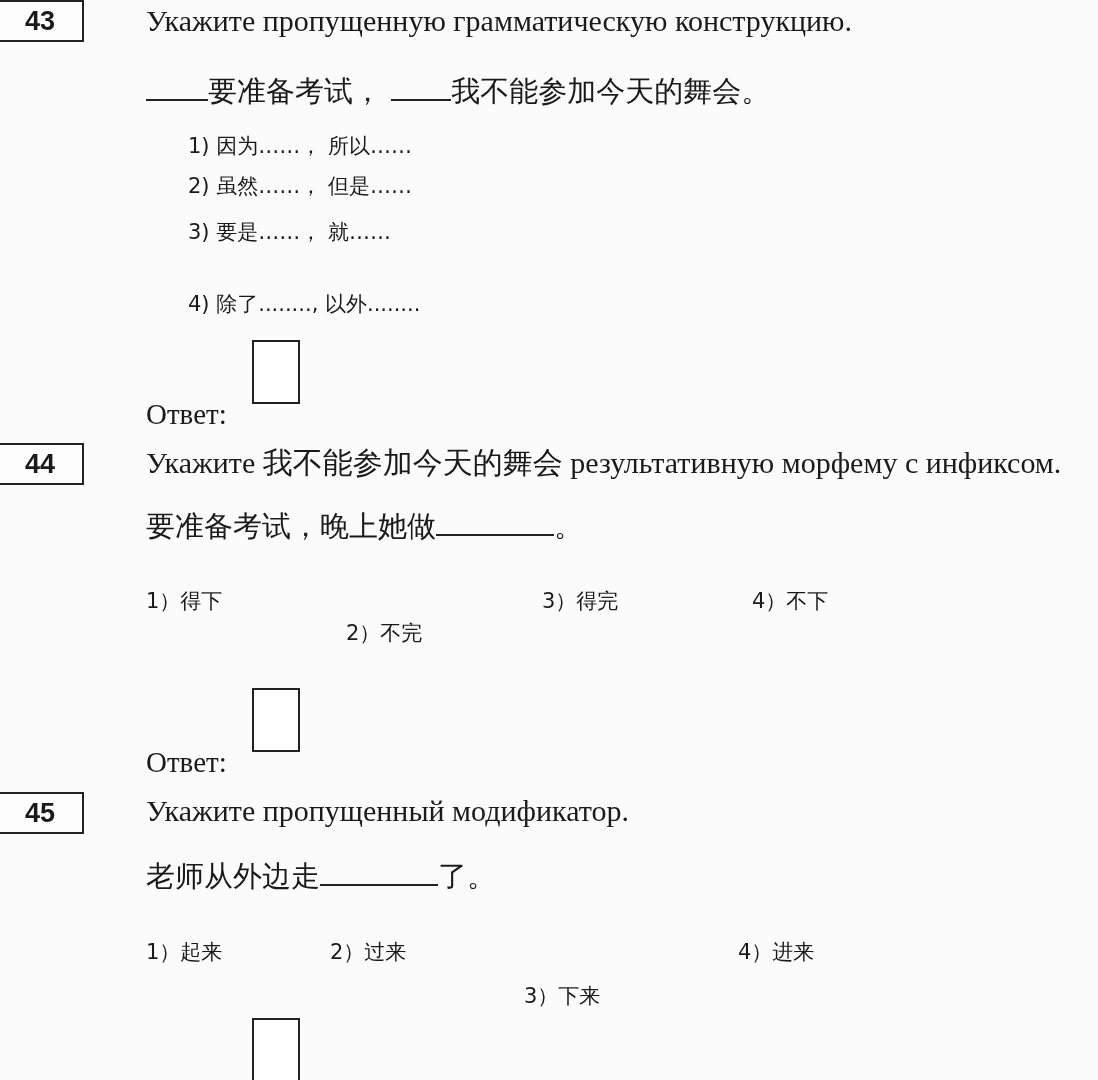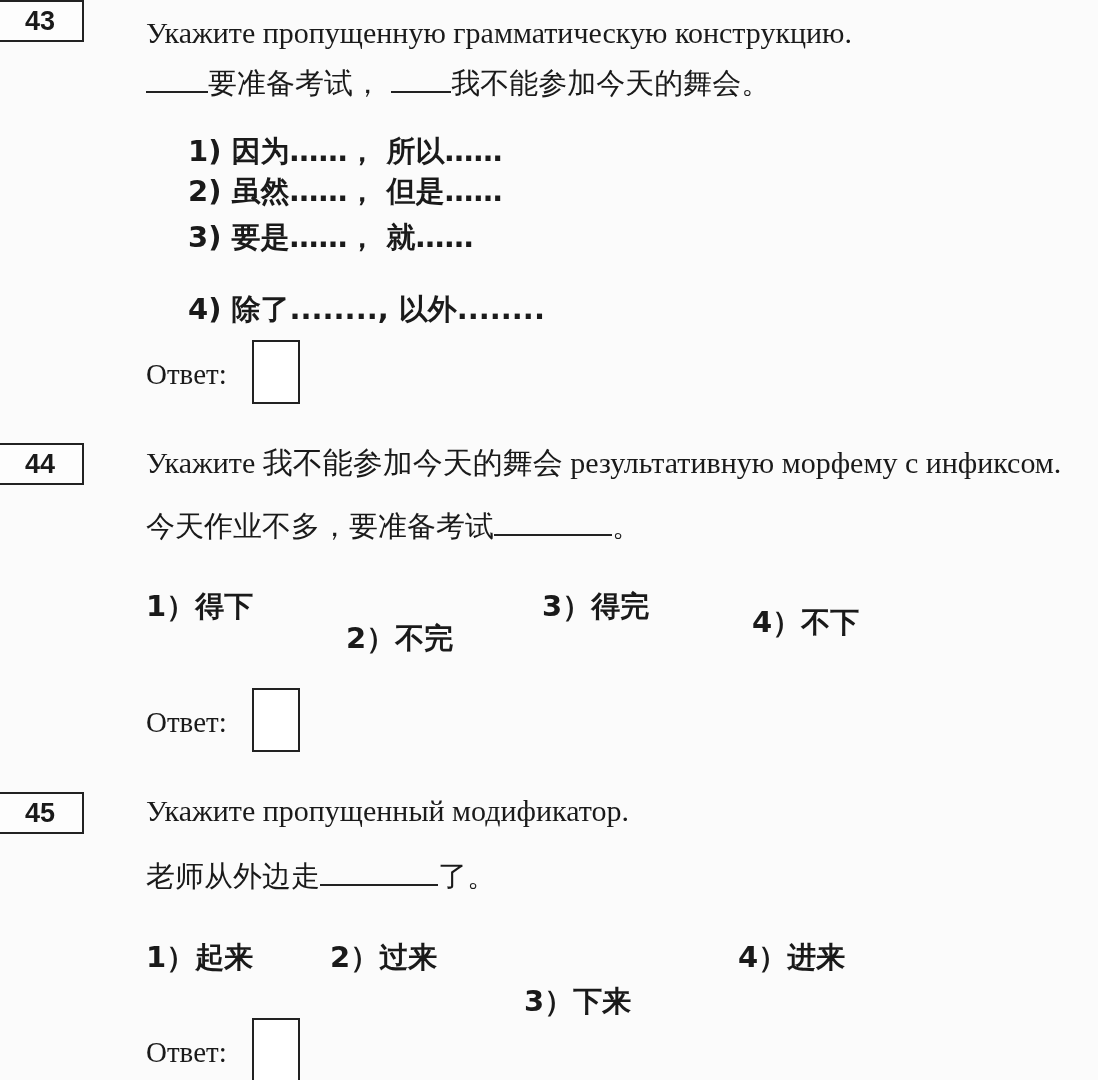--- a/index.html
+++ b/index.html
@@ -12,49 +12,49 @@
     .qnum {
       position: absolute; left: -2px; width: 86px; height: 42px;
       border: 2px solid #222; border-left: none; box-sizing: border-box;
       display: flex; align-items: center; justify-content: center;
       font-family: "Liberation Sans", "DejaVu Sans", sans-serif;
       font-weight: bold; font-size: 27px; color: #1a1a1a; background: #fdfdfd;
     }
     .line { position: absolute; left: 146px; font-size: 30px; white-space: nowrap; }
     .cn { font-family: "DejaVu Sans", "Liberation Sans", sans-serif; font-size: 29px; }
     .blank { display: inline-block; border-bottom: 2px solid #222; height: 24px; vertical-align: baseline; }
-    .opt { position: absolute; font-size: 29px; white-space: nowrap; font-weight: bold; }
-    .ans-label { position: absolute; left: 146px; font-size: 29px; }
+    .opt { position: absolute; font-size: 21px; white-space: nowrap; }
+    .ans-label { position: absolute; left: 146px; font-size: 29px; margin-top: 40px; }
     .ans-box { position: absolute; width: 48px; height: 64px; border: 2px solid #222; box-sizing: border-box; background: #fff; }
   </style>
 </head>
 <body>
 
 <div class="qnum" style="top:0px;">43</div>
-<div class="line" style="top:16px;">Укажите пропущенную грамматическую конструкцию.</div>
-<div class="line cn" style="top:64px;text-align:right;">
+<div class="line" style="top:4px;">Укажите пропущенную грамматическую конструкцию.</div>
+<div class="line cn" style="top:72px;text-align:right;">
   <span class="blank" style="width:62px;"></span><span>要准备考试，</span>
   <span class="blank" style="width:60px;"></span><span>我不能参加今天的舞会。</span>
 </div>
 <div class="opt cn" style="left:188px; top:132px;">1) 因为……， 所以……</div>
 <div class="opt cn" style="left:188px; top:172px;">2) 虽然……， 但是……</div>
 <div class="opt cn" style="left:188px; top:218px;text-align:center;">3) 要是……， 就……</div>
 <div class="opt cn" style="left:188px; top:262px;margin-top:28px;">4) 除了........, 以外........</div>
 <div class="ans-label" style="top:358px;">Ответ:</div>
 <div class="ans-box" style="left:252px; top:340px;"></div>
 
 <div class="qnum" style="top:443px;">44</div>
 <div class="line" style="top:443px;">Укажите 我不能参加今天的舞会 результативную морфему с инфиксом.</div>
 <div class="line cn" style="top:507px;">
-  <span>今天作业不多，要准备考试</span><span class="blank" style="width:118px;"></span><span>。</span>
+  <span>要准备考试，晚上她做</span><span class="blank" style="width:118px;"></span><span>。</span>
 </div>
 <div class="opt cn" style="left:146px; top:587px;">1）得下</div>
 <div class="opt cn" style="left:346px; top:587px;margin-top:32px;">2）不完</div>
 <div class="opt cn" style="left:542px; top:587px;text-align:right;">3）得完</div>
-<div class="opt cn" style="left:752px; top:587px;margin-top:16px;">4）不下</div>
+<div class="opt cn" style="left:752px; top:587px;">4）不下</div>
 <div class="ans-label" style="top:706px;">Ответ:</div>
 <div class="ans-box" style="left:252px; top:688px;"></div>
 
 <div class="qnum" style="top:792px;">45</div>
 <div class="line" style="top:794px;">Укажите пропущенный модификатор.</div>
 <div class="line cn" style="top:857px;">
   <span>老师从外边走</span><span class="blank" style="width:118px;"></span><span>了。</span>
 </div>
 <div class="opt cn" style="left:146px; top:938px;">1）起来</div>
 <div class="opt cn" style="left:330px; top:938px;">2）过来</div>

